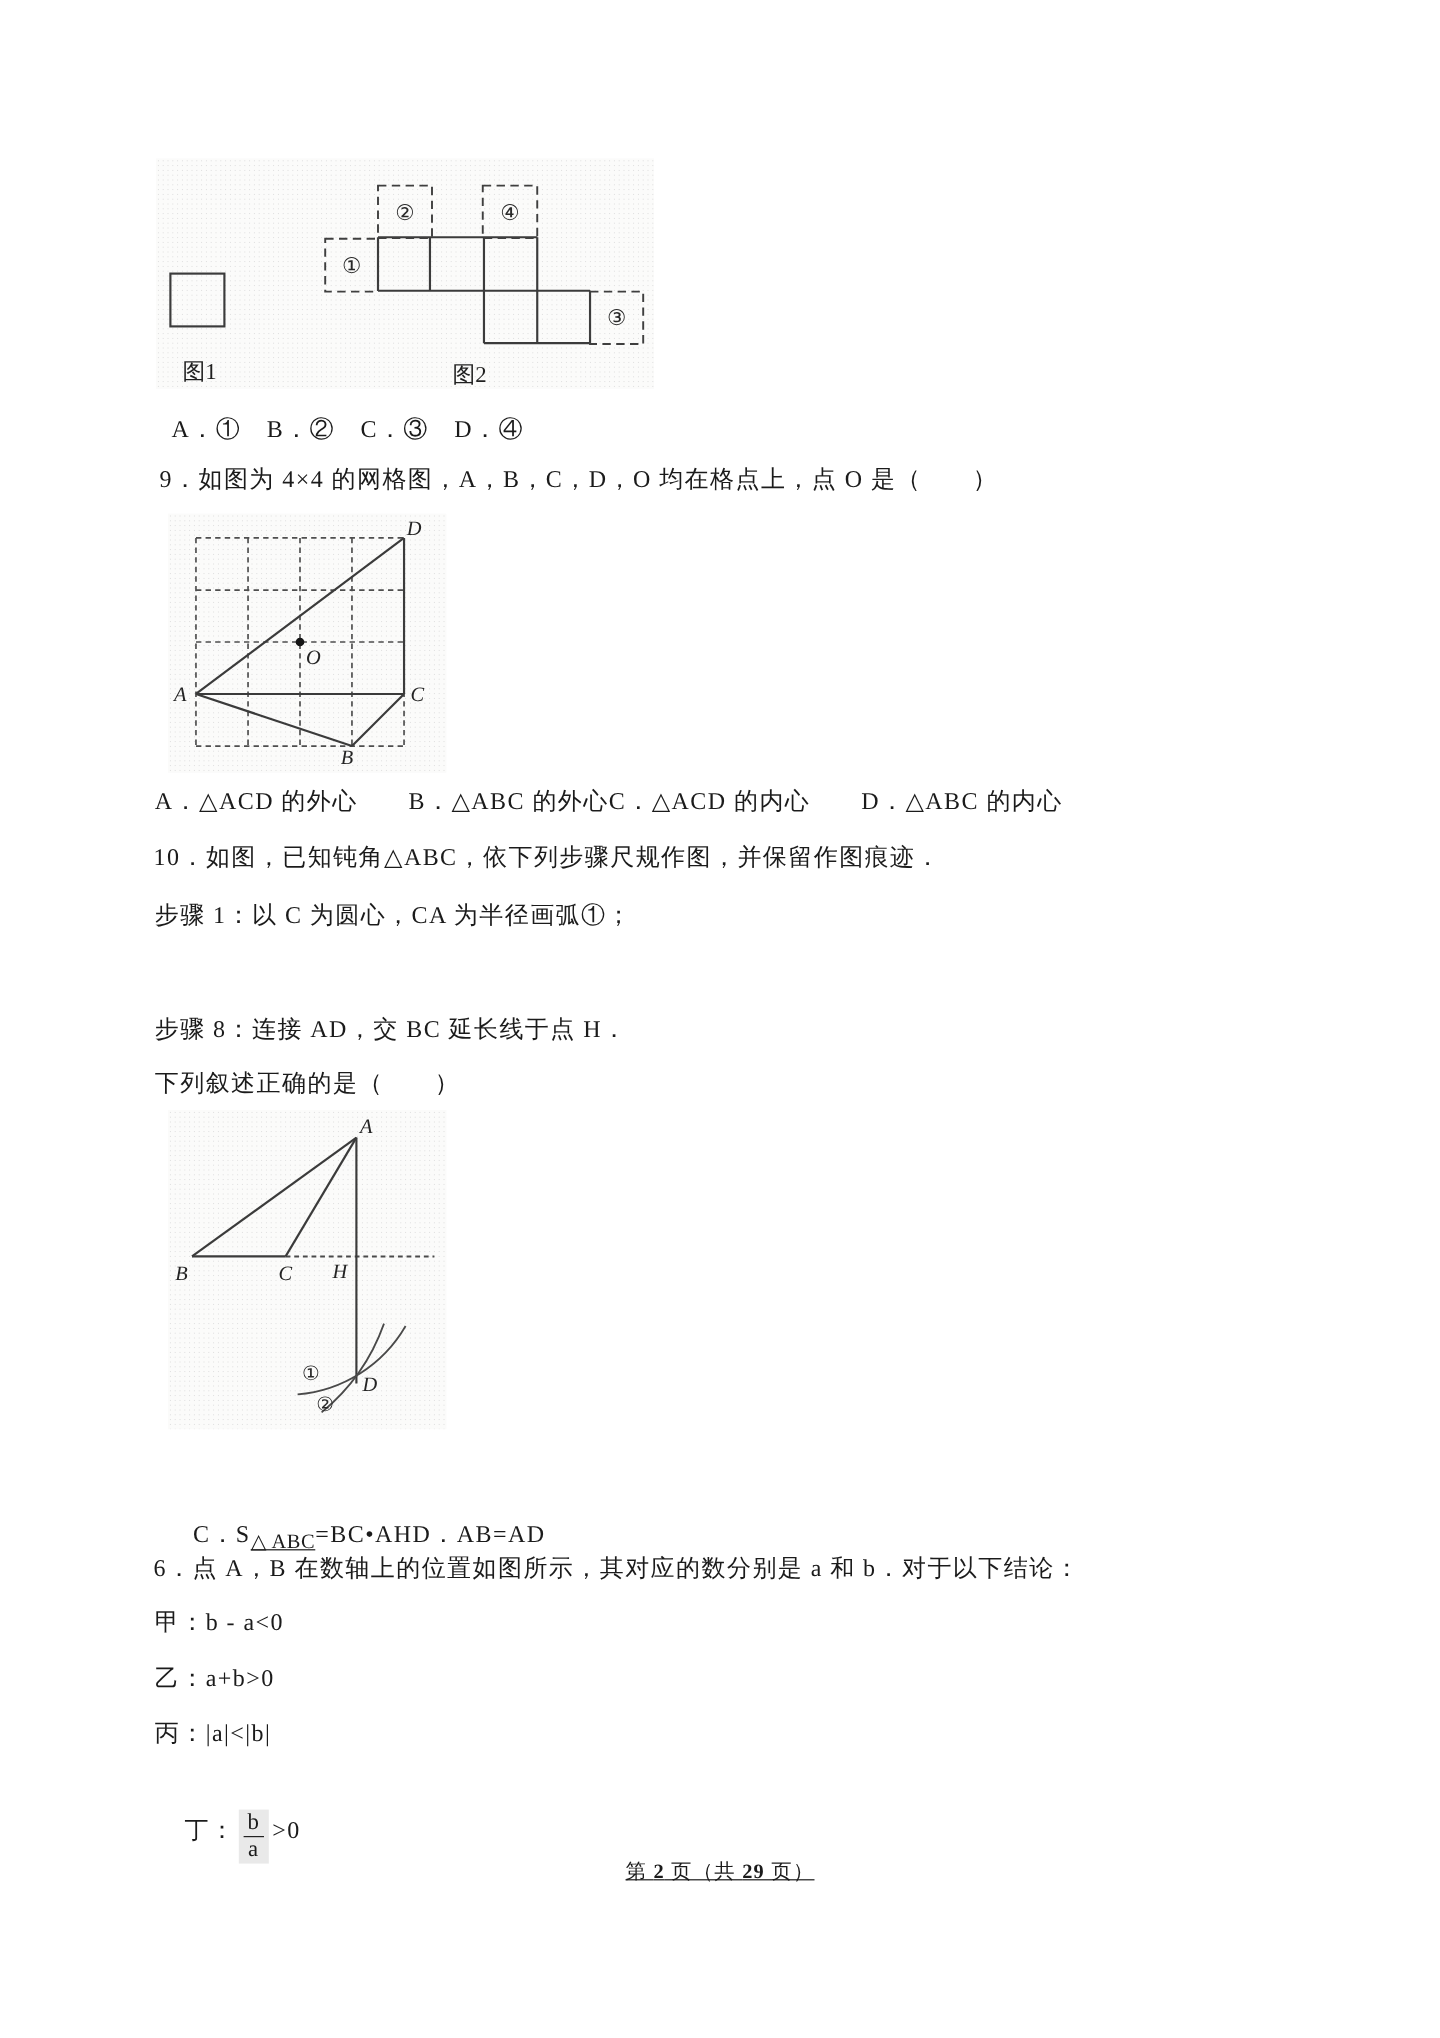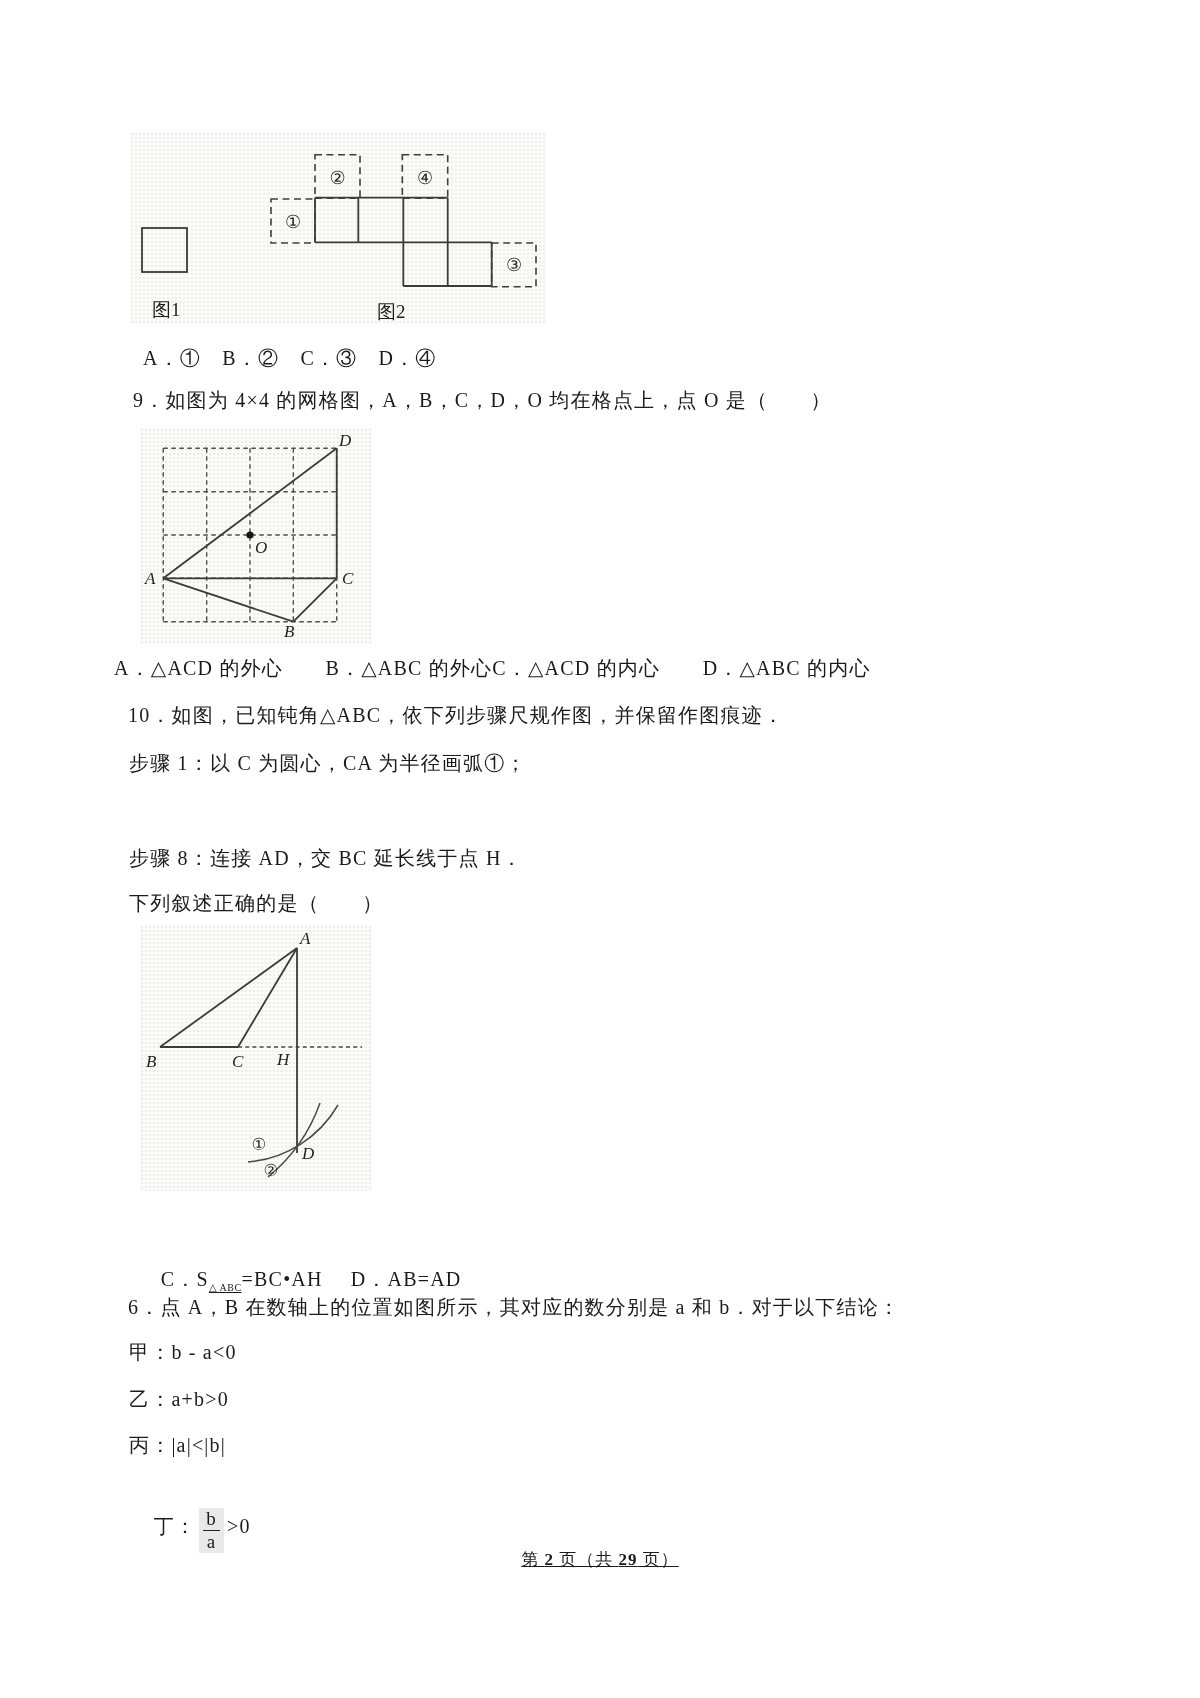--- a/index.html
+++ b/index.html
@@ -23,22 +23,22 @@
   svg{display:block;}
   .solid{stroke:#3b3b3b;stroke-width:1.8;fill:none;}
   .dashedsq{stroke:#3f3f3f;stroke-width:1.6;fill:none;stroke-dasharray:7 4.5;}
   .griddash{stroke:#4e4e4e;stroke-width:1.4;fill:none;stroke-dasharray:4.5 3.5;}
   .extdash{stroke:#4a4a4a;stroke-width:1.7;fill:none;stroke-dasharray:4 3.2;}
   .arc{stroke:#4a4a4a;stroke-width:1.5;fill:none;}
   .fig-label{font:italic 17px "Liberation Serif",serif;fill:#242424;}
   .fig-badge{font:16.5px "Liberation Serif",serif;fill:#2a2a2a;text-anchor:middle;}
   .fig-badge-lg{font:18px "Liberation Serif",serif;fill:#2a2a2a;text-anchor:middle;}
   .fig-cap{font:19px "Liberation Serif",serif;fill:#1f1f1f;}
-  sub{font-size:10px;letter-spacing:0.5px;text-decoration:underline;}
-  .opt-d{margin-left:28px;}
+  sub{font-size:17px;letter-spacing:0.5px;text-decoration:underline;}
+  .opt-d{}
   .frac{
     display:inline-block;vertical-align:-15px;text-align:center;
     background:#e9e9e9;padding:1px 4px;line-height:1.05;margin:0 3px;font-size:19px;
   }
   .frac .num{display:block;border-bottom:1.4px solid #222;padding:0 3px 1px;}
   .frac .den{display:block;padding-top:1px;}
   .footer{
     position:absolute;top:1548px;left:0;width:100%;text-align:center;
     font-size:17px;letter-spacing:1px;color:#1b1b1b;text-decoration:underline;
   }
@@ -106,21 +106,21 @@
       </g>
       <circle cx="110" cy="107" r="3.6" fill="#151515"></circle>
       <text x="5" y="156" class="fig-label">A</text>
       <text x="144" y="209" class="fig-label">B</text>
       <text x="202" y="156" class="fig-label">C</text>
       <text x="199" y="18" class="fig-label">D</text>
       <text x="115" y="125" class="fig-label">O</text>
     </svg>
   </div>
 
-  <div class="line" style="top:656px;left:114px">A．△ACD 的外心　　B．△ABC 的外心C．△ACD 的内心　　D．△ABC 的内心</div>
+  <div class="line" style="top:656px;left:129px">A．△ACD 的外心　　B．△ABC 的外心C．△ACD 的内心　　D．△ABC 的内心</div>
 
   <div class="line" style="top:703px;left:128px">10．如图，已知钝角△ABC，依下列步骤尺规作图，并保留作图痕迹．</div>
   <div class="line" style="top:751px;left:129px">步骤 1：以 C 为圆心，CA 为半径画弧①；</div>
   <div class="line" style="top:846px;left:129px">步骤 8：连接 AD，交 BC 延长线于点 H．</div>
   <div class="line" style="top:891px;left:129px">下列叙述正确的是（　　）</div>
 
   <div class="figure fig-construct">
     <svg width="232" height="266" viewBox="0 0 232 266">
       <line x1="98" y1="122" x2="222" y2="122" class="extdash"></line>
       <g>

